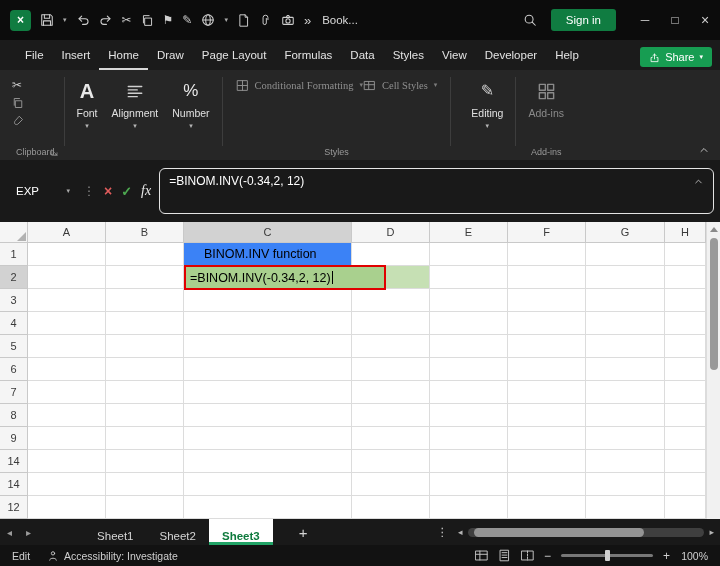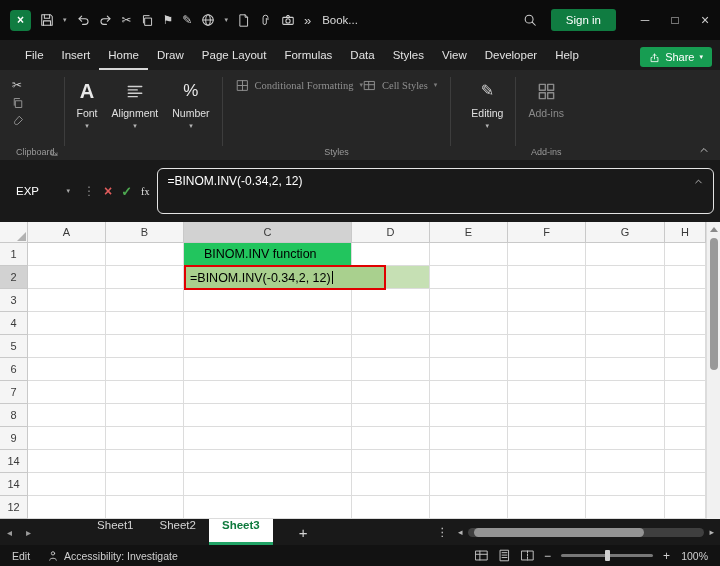--- a/index.html
+++ b/index.html
@@ -55,21 +55,21 @@
   .styles-row .rb-caret { color:#7c7c7c; }
   .ribbon-collapse { position:absolute; right:10px; bottom:4px; }
 
   
   .formulabar { flex:0 0 62px; background:#191919; display:flex; align-items:stretch; padding:8px 6px 8px 8px; gap:8px; }
   .fb-left { display:flex; align-items:center; gap:9px; }
   .name-box { width:66px; display:flex; align-items:center; justify-content:space-between; color:#fff; font-size:11.5px; padding:0 4px 0 8px; }
   .fb-dots { color:#8f8f8f; font-size:12px; }
   .fb-x { color:#e05c5c; font-size:14px; font-weight:bold; }
   .fb-check { color:#4DA850; font-size:13px; font-weight:bold; }
-  .fb-fx { color:#e8e8e8; font-size:10px; font-family:"Liberation Serif", serif; }
+  .fb-fx { color:#e8e8e8; font-size:14px; font-style:italic; font-family:"Liberation Serif", serif; }
   .formula-input { flex:1; border:1px solid #e3e3e3; border-radius:6px; position:relative; color:#fff; font-size:12px; padding:5px 26px 0 9px; }
   .fb-chevron { position:absolute; right:9px; top:7px; }
 
   
   .grid-area { flex:1 1 auto; background:#fff; display:flex; position:relative; }
   .sheet { width:706px; display:grid; grid-template-columns:28px 78px 78px 168px 78px 78px 78px 79px 41px; grid-template-rows:21px repeat(12, 23px); font-size:12px; color:#1a1a1a; }
   .gh { background:#f5f5f5; border-right:1px solid #c9c9c9; border-bottom:1px solid #c9c9c9; font-size:11px; color:#3a3a3a; display:flex; align-items:center; justify-content:center; position:relative; }
   .gh.sel { background:#d2d2d2; }
   .corner .tri { position:absolute; right:1px; bottom:1px; width:0; height:0; border-left:9px solid transparent; border-bottom:9px solid #b2b2b2; }
   .cell { border-right:1px solid #dcdcdc; border-bottom:1px solid #dcdcdc; display:flex; align-items:center; padding:0 3px; white-space:nowrap; overflow:visible; }
@@ -77,21 +77,21 @@
   .edit-overlay { position:absolute; left:184px; top:43px; width:202px; height:25px; border:2px solid #E00000; display:flex; align-items:center; padding-left:4px; color:#000; font-size:12.5px; z-index:5; white-space:nowrap; }
   .cursor { display:inline-block; width:1px; height:13px; background:#000; margin-left:1px; }
   .vscroll { width:14px; background:#f1f1f1; border-left:1px solid #dcdcdc; position:relative; }
   .vs-up { position:absolute; top:5px; left:3px; width:0; height:0; border-left:4px solid transparent; border-right:4px solid transparent; border-bottom:5px solid #8a8a8a; }
   .vs-thumb { position:absolute; top:16px; left:3px; width:8px; height:132px; background:#999; border-radius:4px; }
 
   
   .sheettabs { flex:0 0 26px; background:#191919; display:flex; align-items:stretch; color:#d5d5d5; font-size:11.5px; }
   .st-nav { display:flex; align-items:center; padding:0 7px; color:#9a9a9a; font-size:10px; }
   .tabs { display:flex; align-items:stretch; margin-left:46px; }
-  .tab { display:flex; align-items:flex-start; padding:0 13px; border-bottom:3px solid transparent; }
+  .tab { display:flex; align-items:flex-end; padding:0 13px; border-bottom:3px solid transparent; }
   .tab.active { background:#fff; color:#0E7A3D; font-weight:700; border-bottom:3px solid #c4b5fd; }
   .addsheet { display:flex; align-items:center; font-size:15px; margin-left:26px; color:#d5d5d5; }
   .st-dots { margin-left:auto; display:flex; align-items:center; padding:0 10px; color:#cfcfcf; }
   .hscroll { width:256px; display:flex; align-items:center; gap:5px; margin-right:6px; color:#b5b5b5; font-size:9px; }
   .hs-track { flex:1; height:9px; background:#3f3f3f; border-radius:5px; position:relative; }
   .hs-thumb { position:absolute; left:6px; width:72%; height:9px; background:#949494; border-radius:5px; }
 
   
   .statusbar { flex:0 0 21px; background:#121212; color:#d0d0d0; display:flex; align-items:center; font-size:10.5px; padding:0 12px 0 12px; gap:9px; }
   .sb-mode { min-width:26px; }
@@ -384,21 +384,21 @@
         <div class="gh">B</div>
         <div class="gh sel">C</div>
         <div class="gh">D</div>
         <div class="gh">E</div>
         <div class="gh">F</div>
         <div class="gh">G</div>
         <div class="gh">H</div>
         <div class="gh">1</div>
         <div class="cell"></div>
         <div class="cell"></div>
-        <div class="cell c1" style="background: #22c55e; padding-left: 20px;">BINOM.INV function</div>
+        <div class="cell c1" style="background: #3b82f6; padding-left: 20px;">BINOM.INV function</div>
         <div class="cell"></div>
         <div class="cell"></div>
         <div class="cell"></div>
         <div class="cell"></div>
         <div class="cell"></div>
         <div class="gh sel">2</div>
         <div class="cell"></div>
         <div class="cell"></div>
         <div class="cell"></div>
         <div class="cell d2" style="background: rgb(198, 224, 180);"></div>

